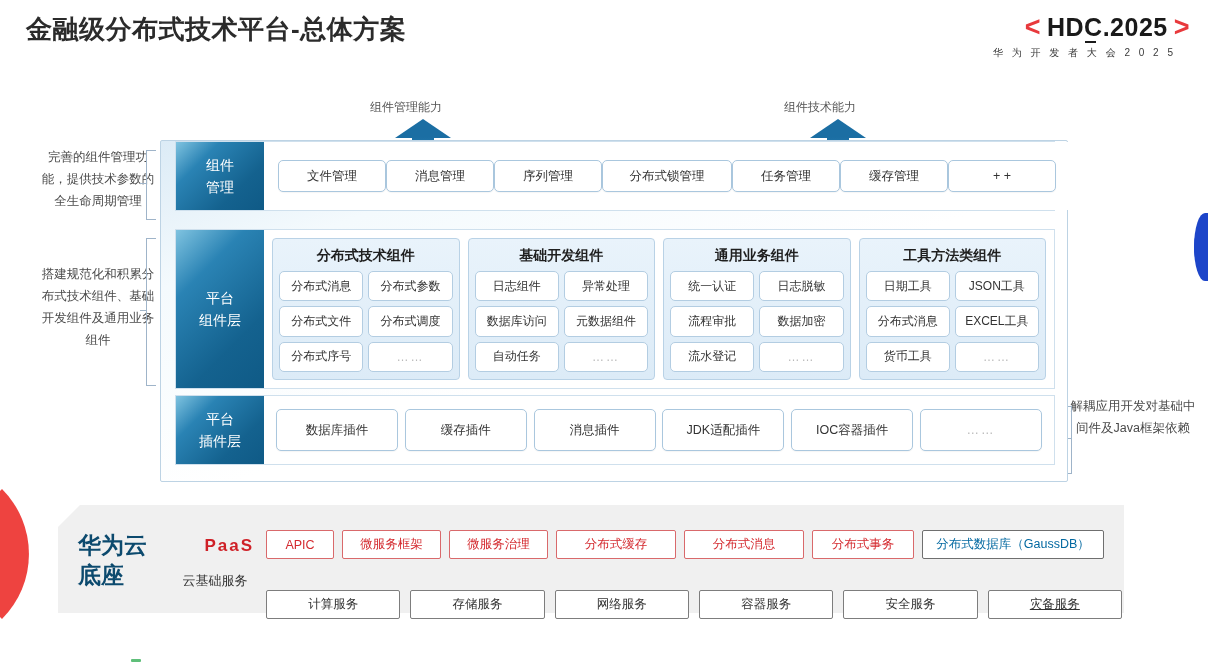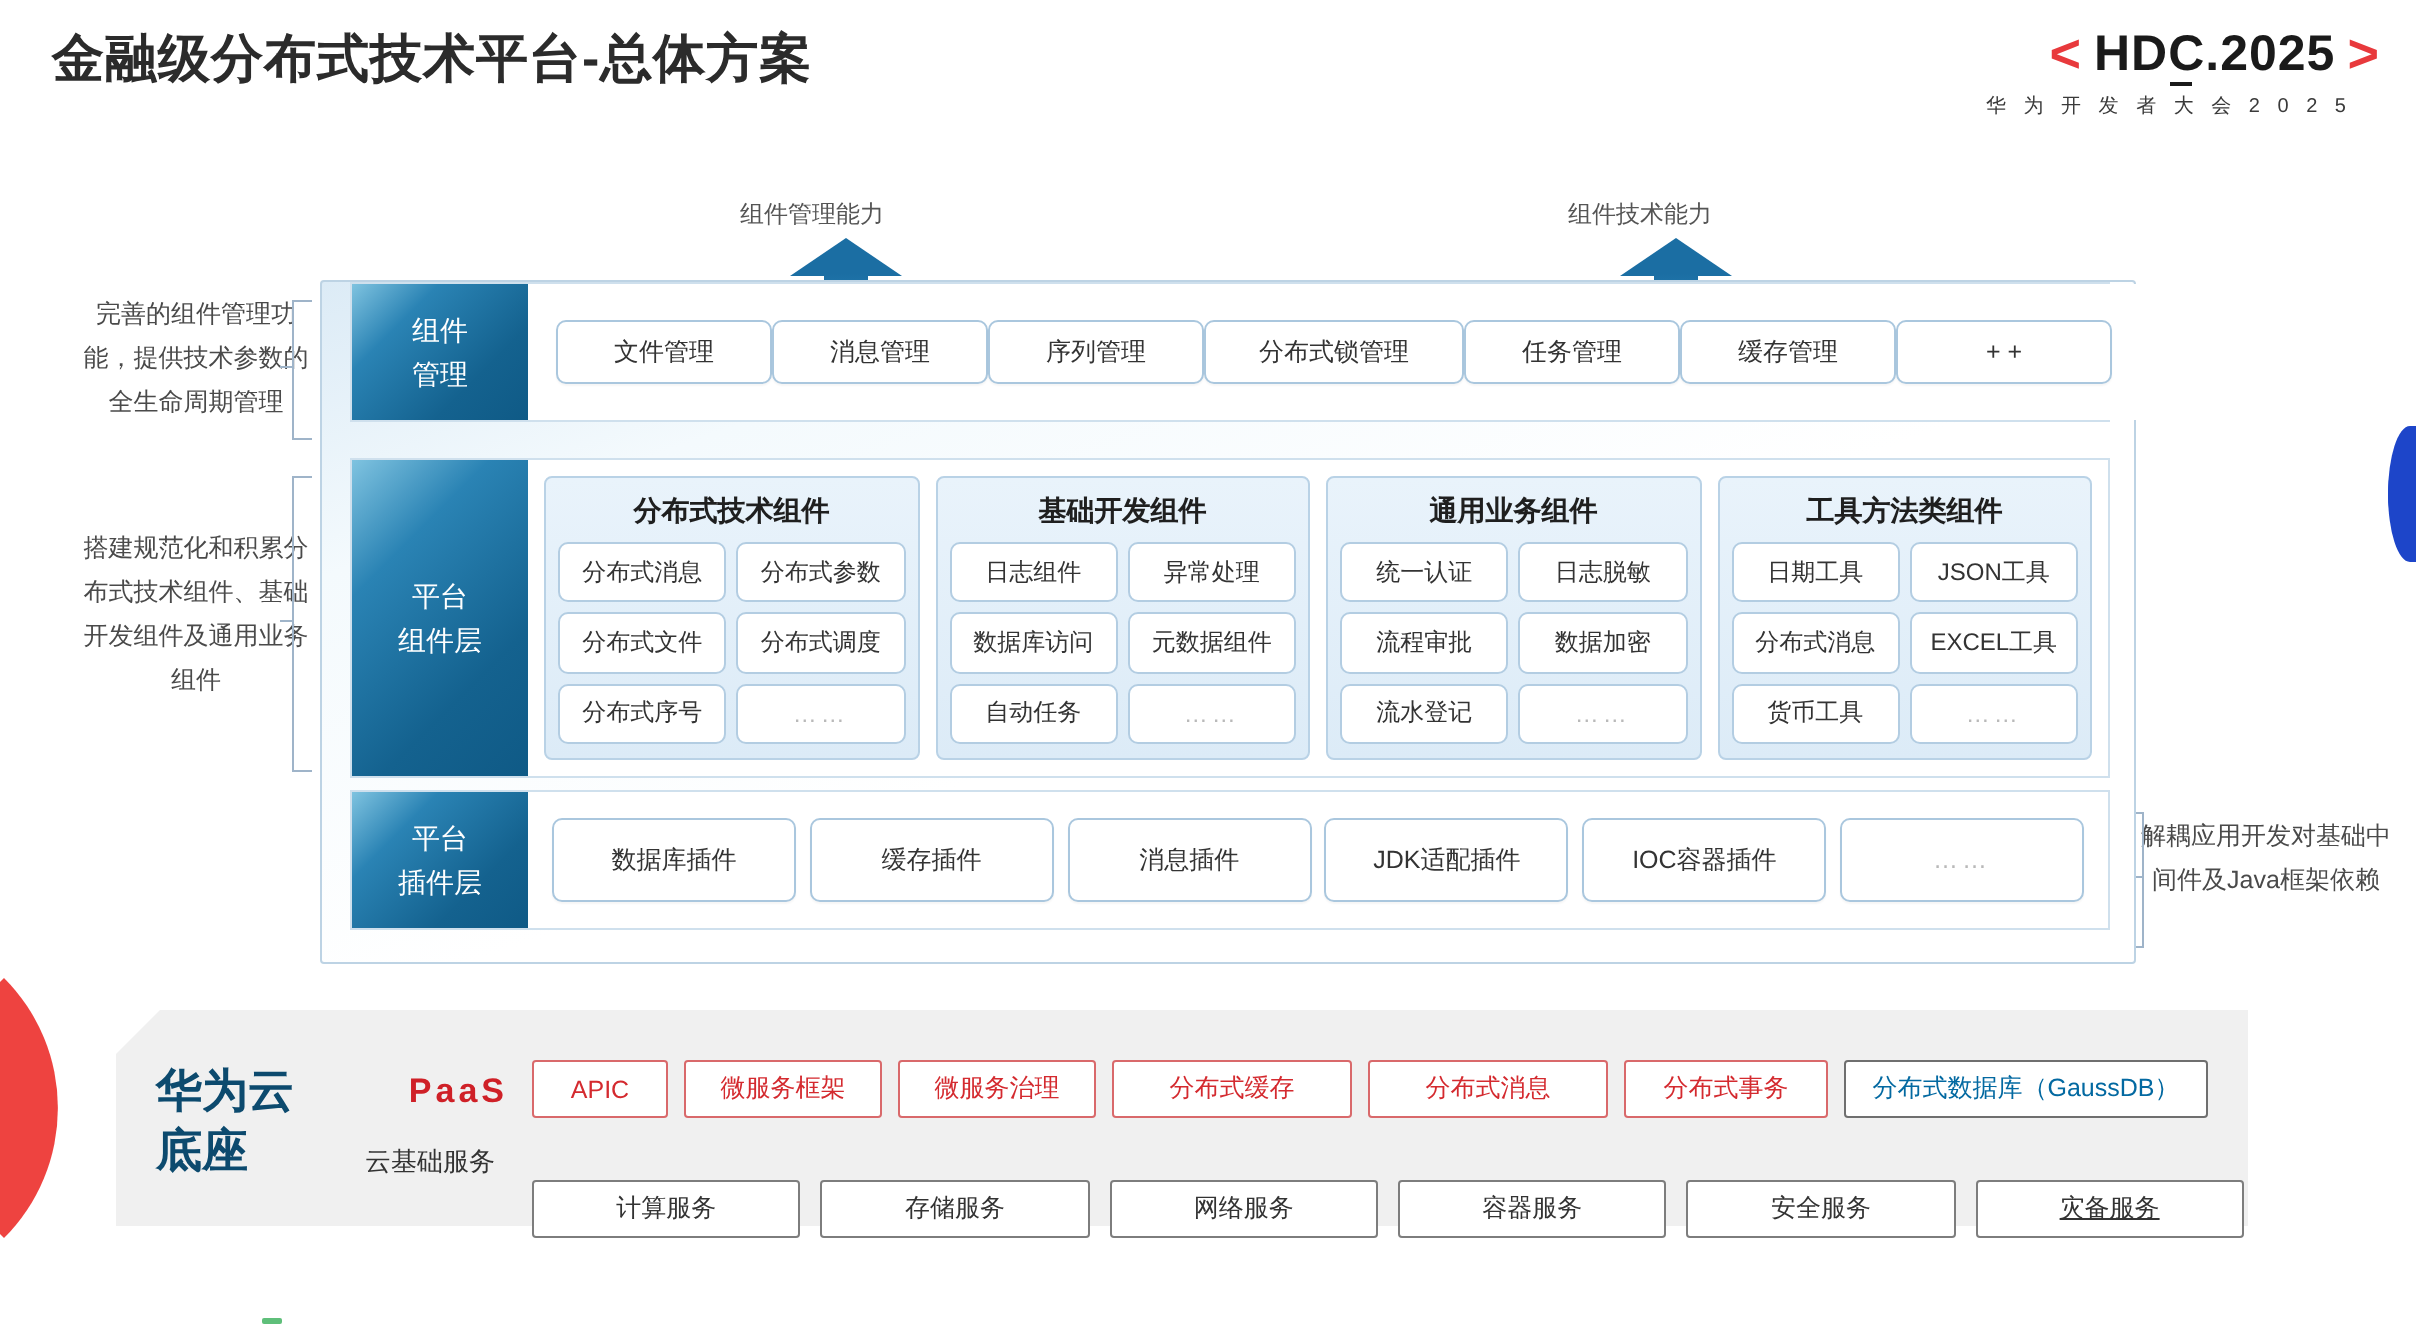--- a/index.html
+++ b/index.html
@@ -214,21 +214,21 @@
   </div>
 
   <div class="side-note" style="left:40px;top:146px;width:116px;">完善的组件管理功能，提供技术参数的全生命周期管理</div>
   <div class="bracket" style="left:146px;top:150px;height:68px;"></div>
   <div class="bracket-tick" style="left:140px;top:183px;"></div>
 
   <div class="side-note" style="left:40px;top:263px;width:116px;">搭建规范化和积累分布式技术组件、基础开发组件及通用业务组件</div>
   <div class="bracket" style="left:146px;top:238px;height:146px;"></div>
   <div class="bracket-tick" style="left:140px;top:310px;"></div>
 
-  <div class="side-note" style="left:1068px;top:407px;width:130px;">解耦应用开发对基础中间件及Java框架依赖</div>
+  <div class="side-note" style="left:1068px;top:395px;width:130px;">解耦应用开发对基础中间件及Java框架依赖</div>
   <div class="bracket-r" style="left:1062px;top:406px;height:66px;"></div>
   <div class="bracket-tick" style="left:1065px;top:438px;"></div>
 
   <div class="diagram">
 
     <div class="band row1">
       <div class="band-label">
         <span>组件</span>
         <span>管理</span>
       </div>

